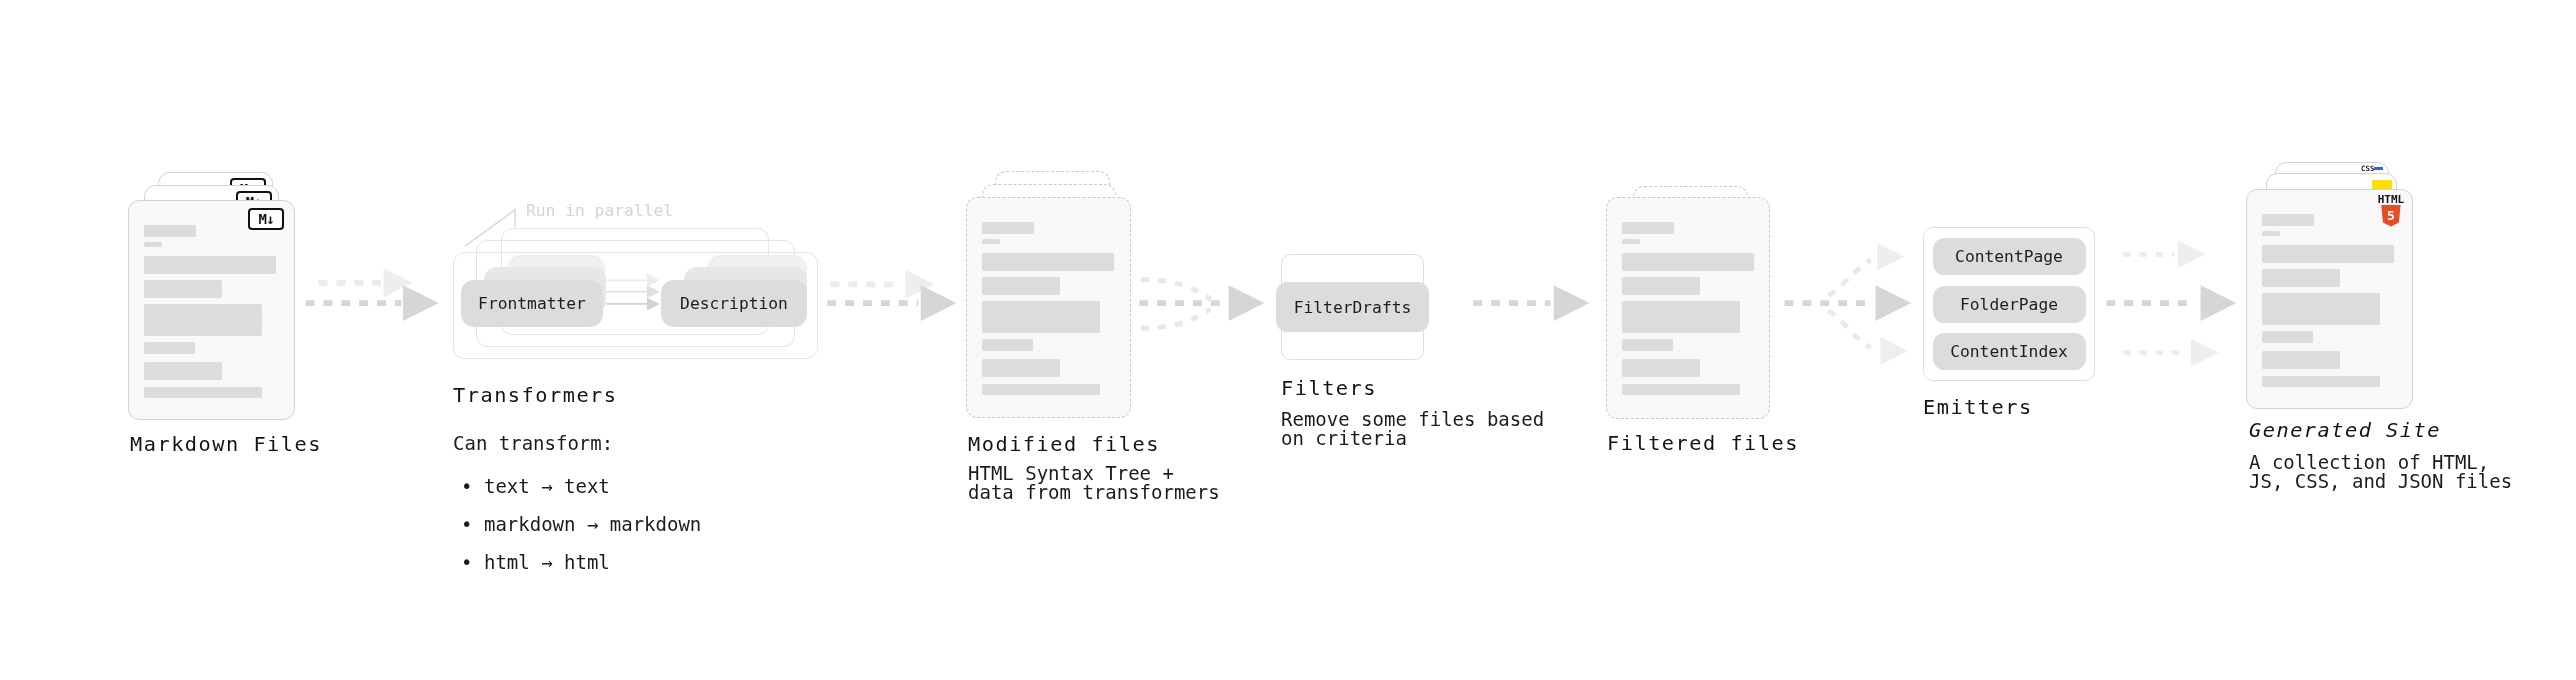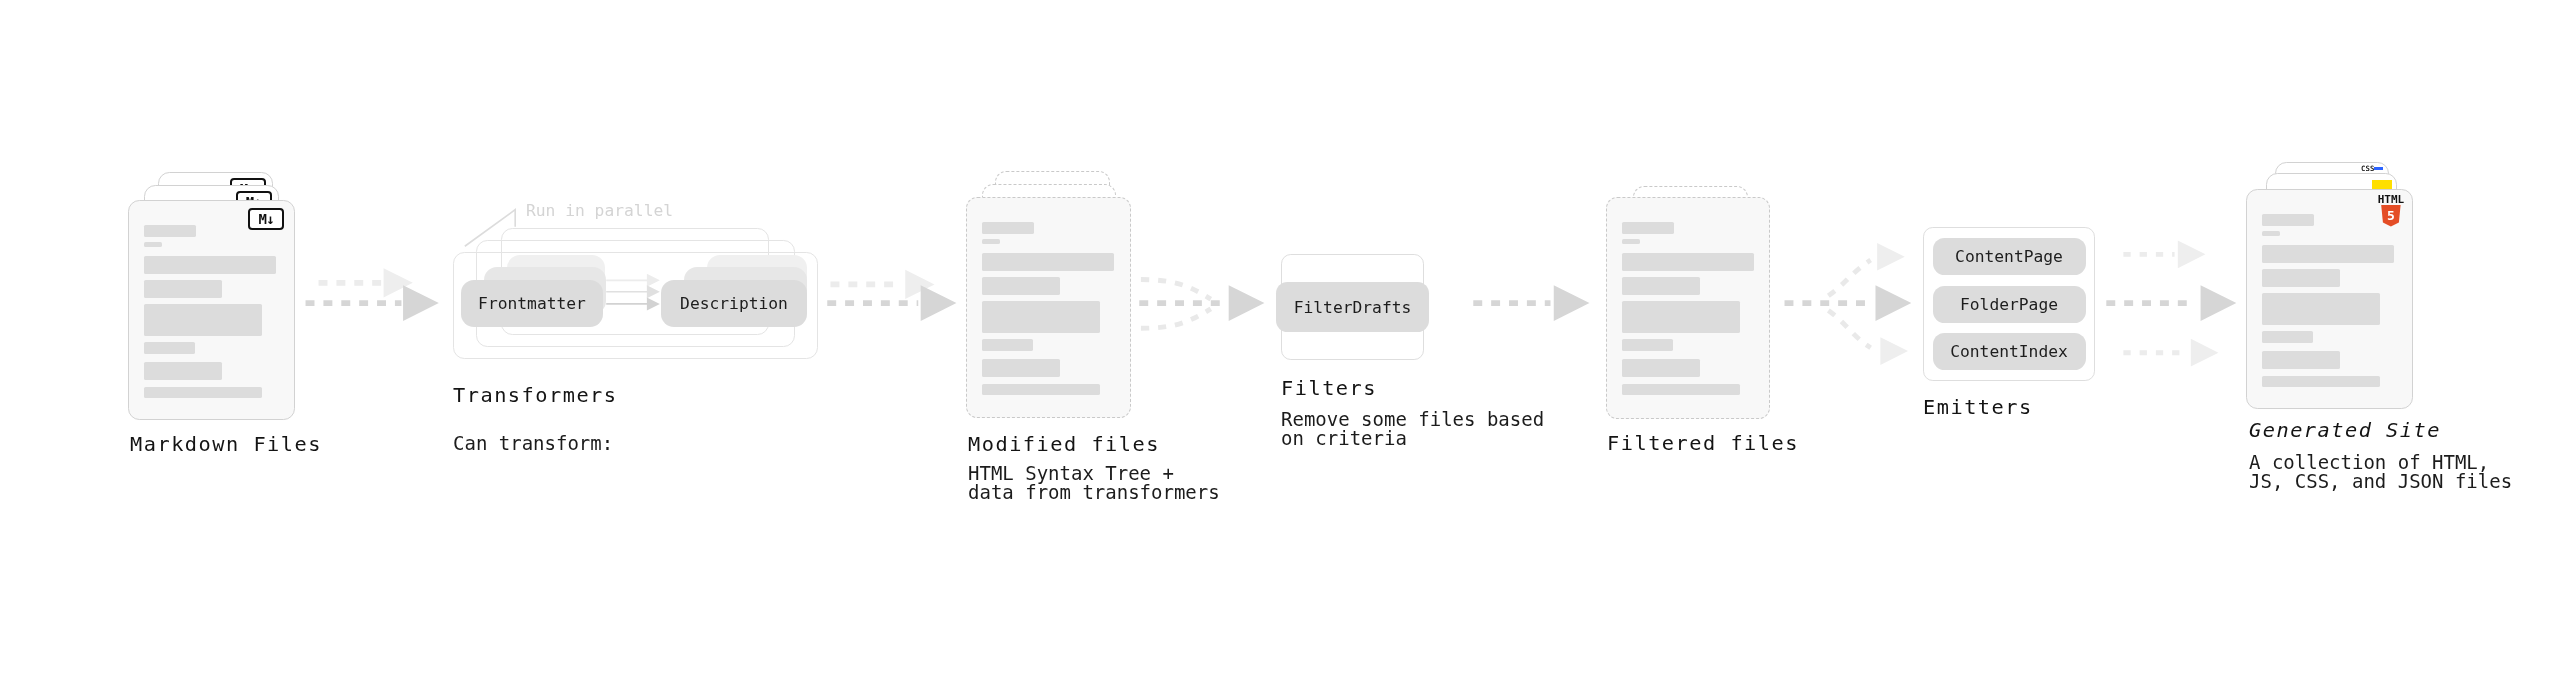--- a/index.html
+++ b/index.html
@@ -186,20 +186,25 @@
     <div class="pill g2" style="left:707px;top:255px;width:100px;height:47px;"></div>
     <div class="pill g1" style="left:684px;top:267px;width:123px;height:47px;"></div>
     <div class="pill front" style="left:661px;top:280px;width:146px;height:47px;">
         <span>Description</span>
       </div>
   </div>
   <div class="note" style="left:526px;top:201px;">Run in parallel</div>
   <div class="label" style="left:453px;top:383px;">Transformers</div>
   <div class="desc" style="left:453px;top:415px;">
     <span>Can transform:</span>
+    <ul>
+      <li>• text → text</li>
+      <li>• markdown → markdown</li>
+      <li>• html → html</li>
+    </ul>
   </div>
 
   <div class="stage">
     <div class="doc dashed backcard" style="left:995px;top:171px;width:115px;height:65px;"></div>
     <div class="doc dashed backcard" style="left:982px;top:184px;width:134px;height:65px;"></div>
     <div class="doc dashed" style="left:966px;top:197px;width:165px;height:221px;">
       <div class="bars">
           <span></span>
           <span></span>
           <span></span>

